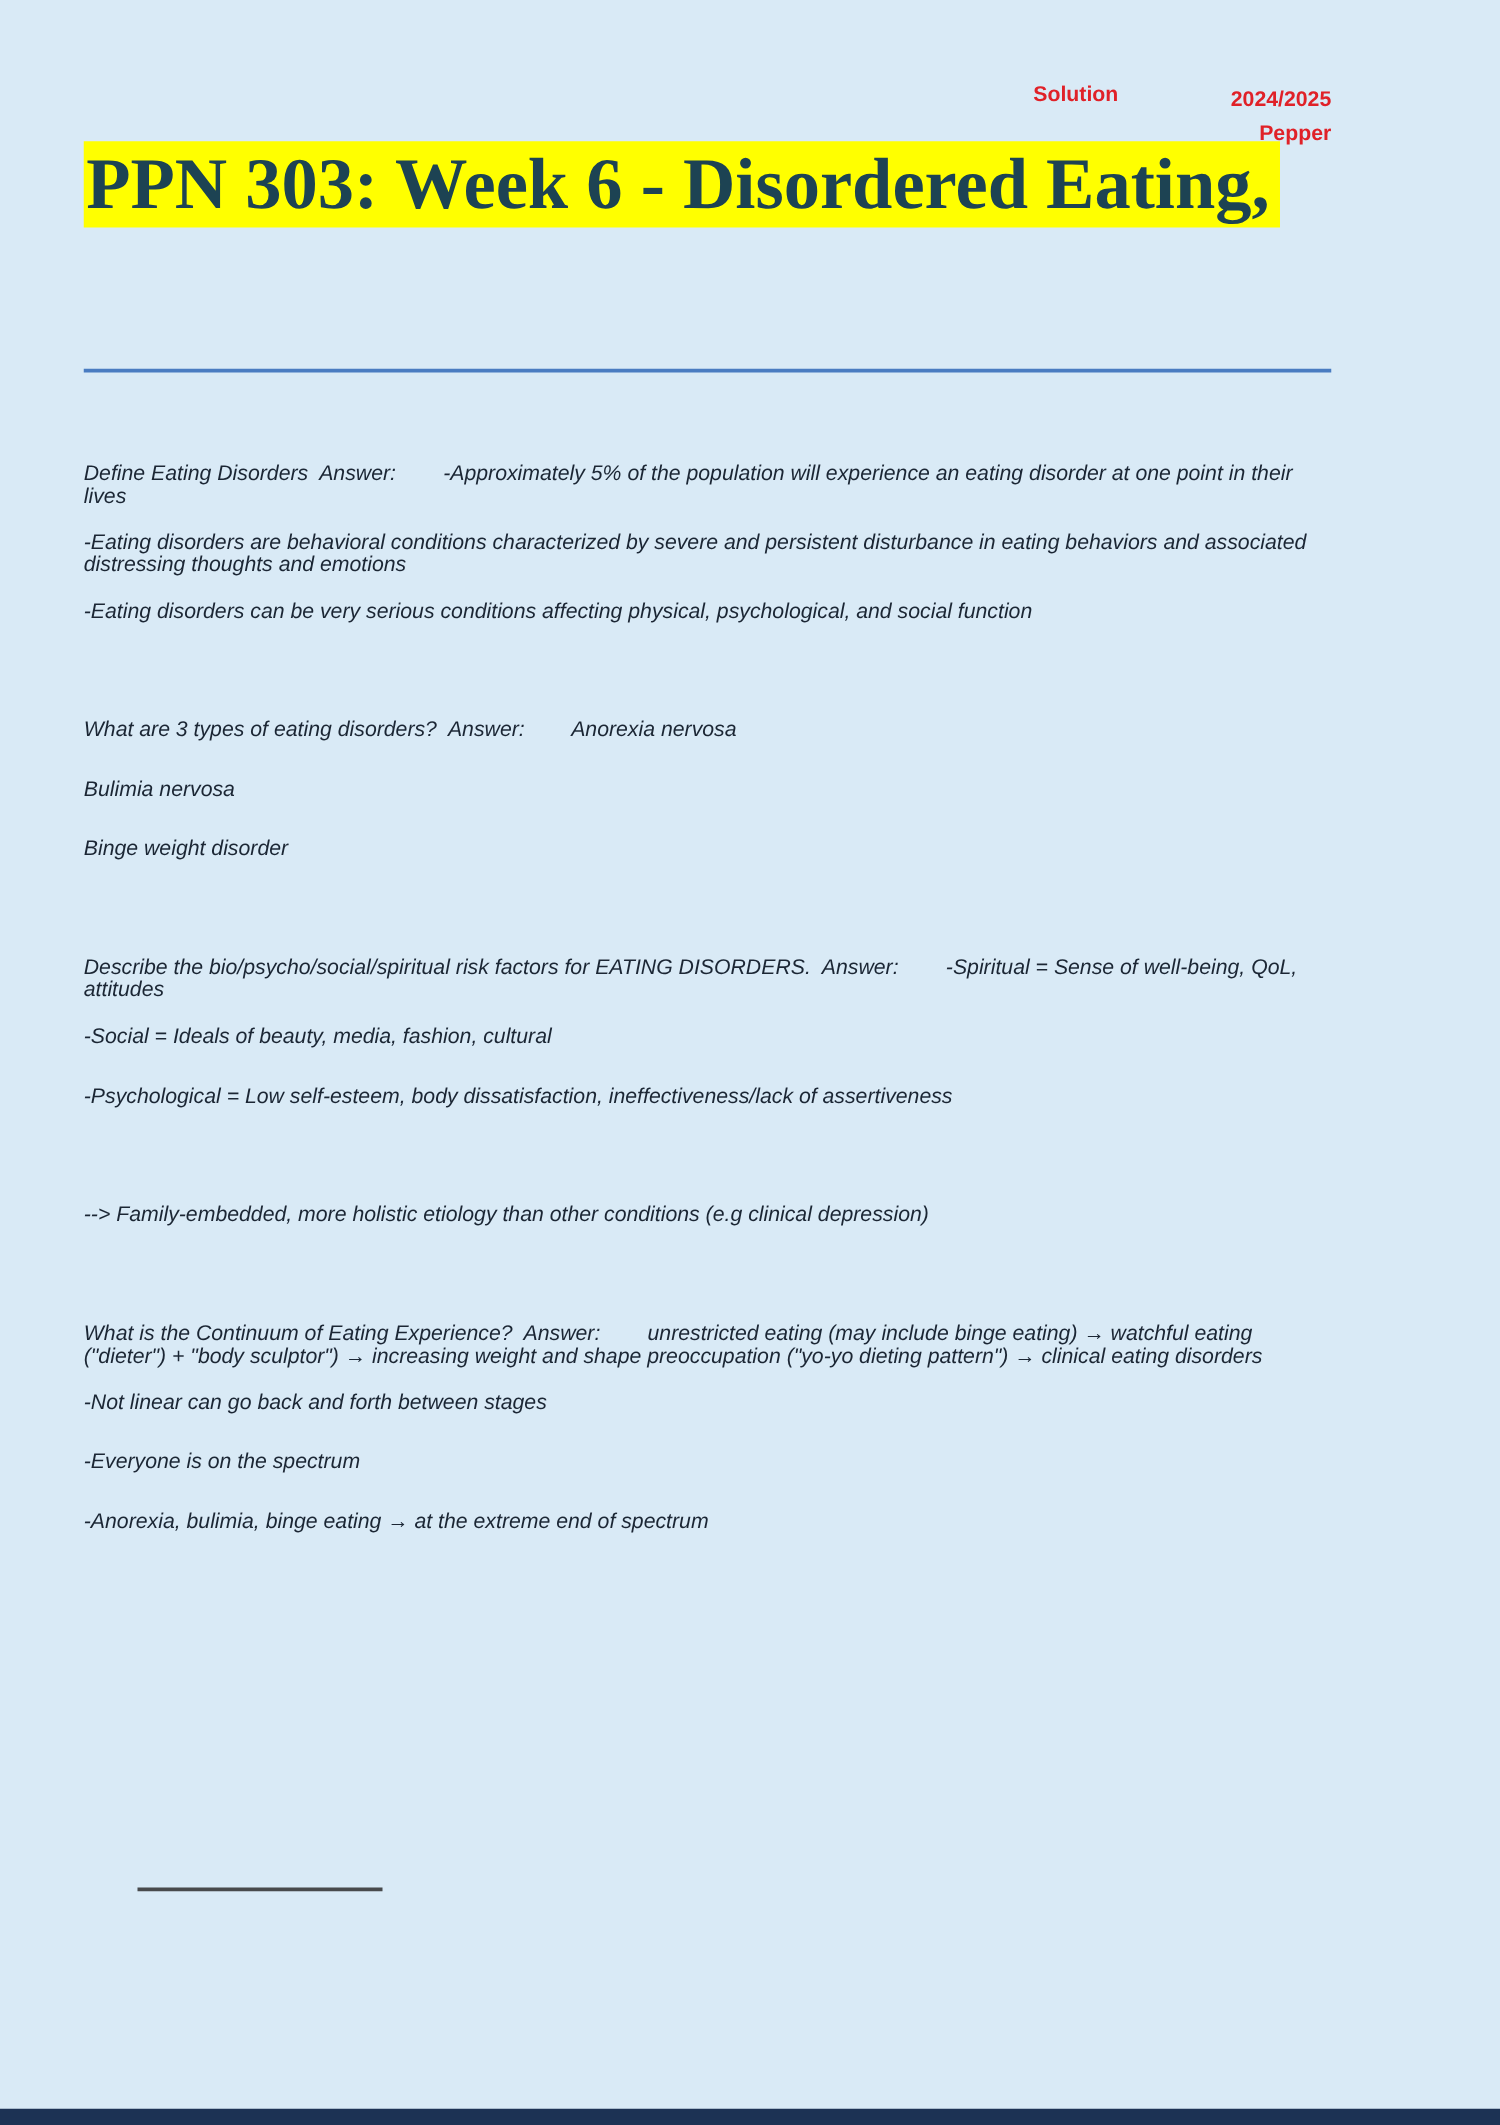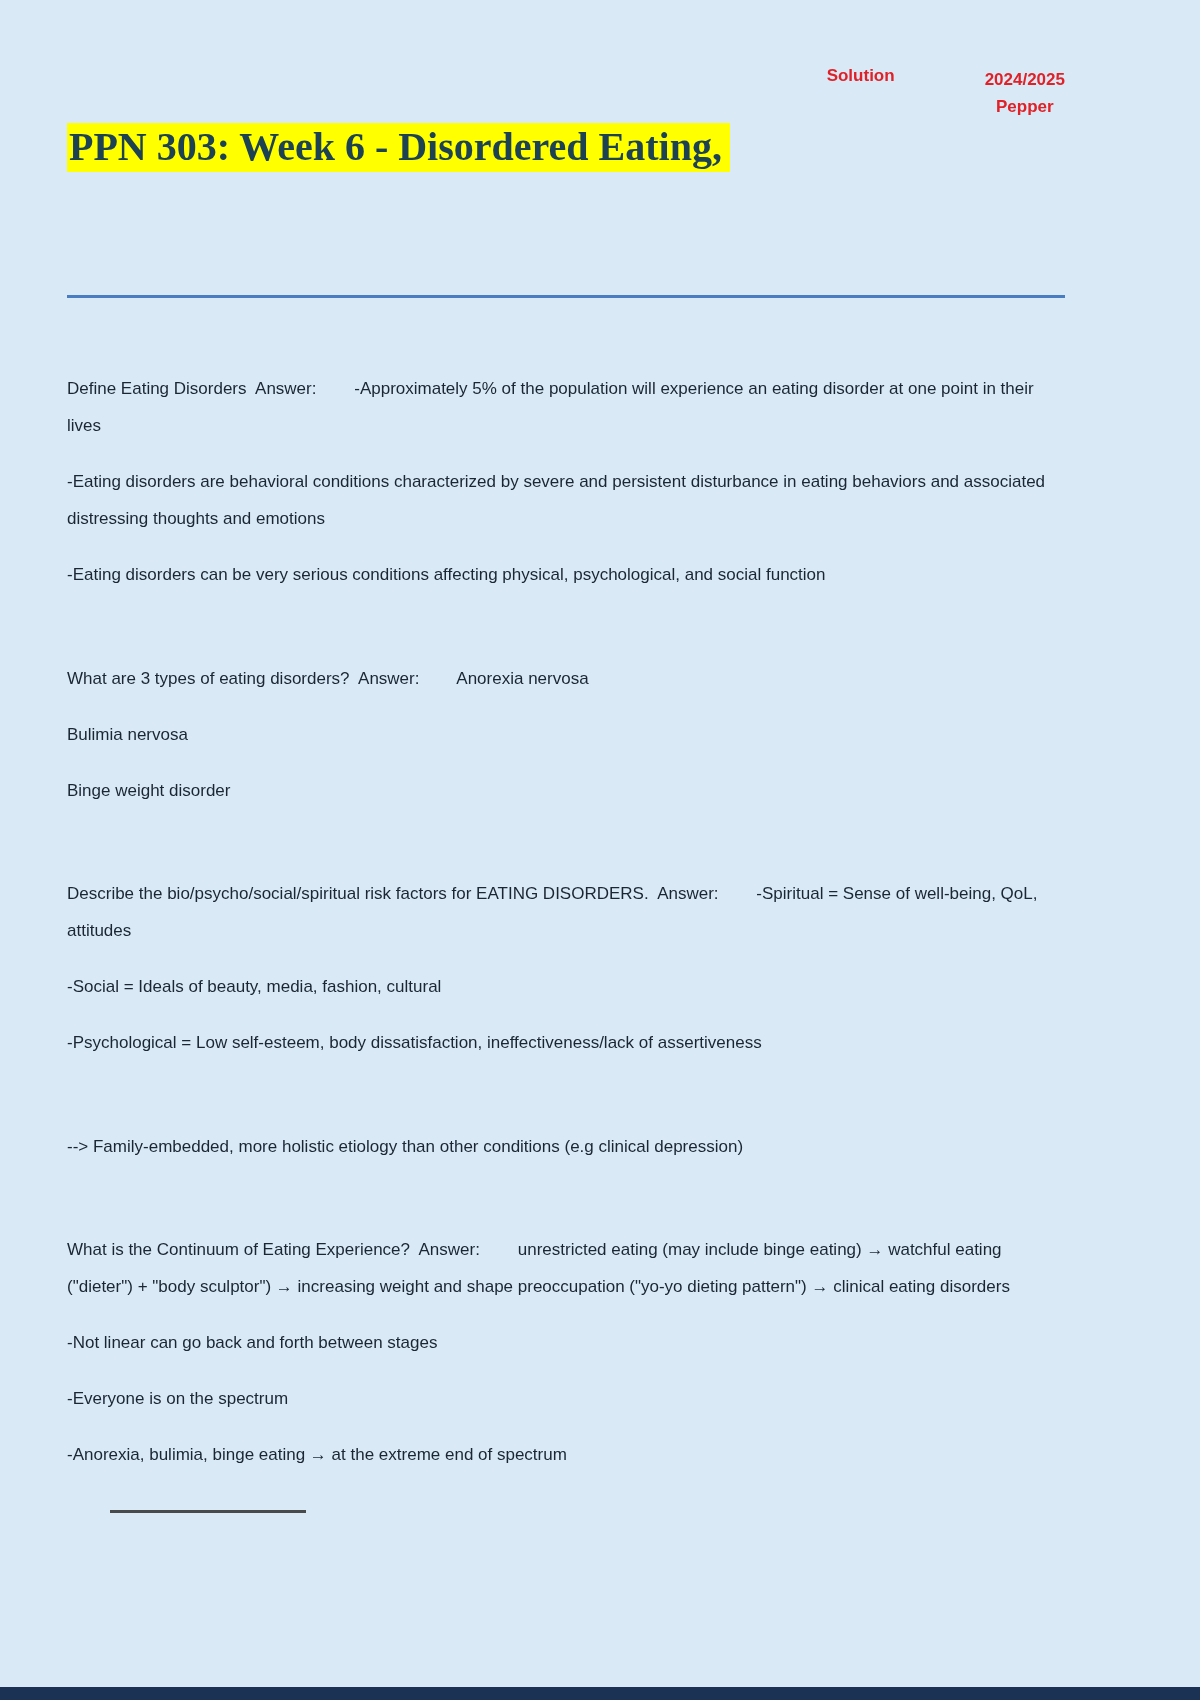--- a/index.html
+++ b/index.html
@@ -19,29 +19,29 @@
     position: absolute;
     top: 66px;
     right: 135px;
     display: flex;
     gap: 90px;
     align-items: flex-start;
     font-size: 17px;
     font-weight: bold;
     color: var(--accent_red, #e02128);
   }
-  .year-block { text-align: center; line-height: 27px; }
+  .year-block { text-align: right; line-height: 27px; }
 
   .title {
     position: absolute;
     top: 118px;
     left: 67px;
     width: 1030px;
     font-family: "Liberation Serif", serif;
-    font-size: 40px;
+    font-size: 58px;
     line-height: 57px;
     font-weight: 600;
     color: var(--title, #1d4353);
   }
   .hl { background: var(--highlight, #ffff00); padding: 1px 8px 3px 2px; }
 
   .rule {
     position: absolute;
     top: 295px;
     left: 67px;
@@ -49,21 +49,22 @@
     height: 0;
     border-top: 3px solid var(--rule_blue, #4a7cc1);
   }
 
   .content {
     position: absolute;
     top: 370px;
     left: 67px;
     width: 1000px;
     font-size: 17px;
-    line-height: 37px;
+    line-height: 18px;
+    font-style: italic;
   }
   .content p {
     white-space: pre-wrap;
     margin: 0 0 19px 0;
     min-height: 28.5px;
   }
 
   .artifact {
     position: absolute;
     top: 1510px;

